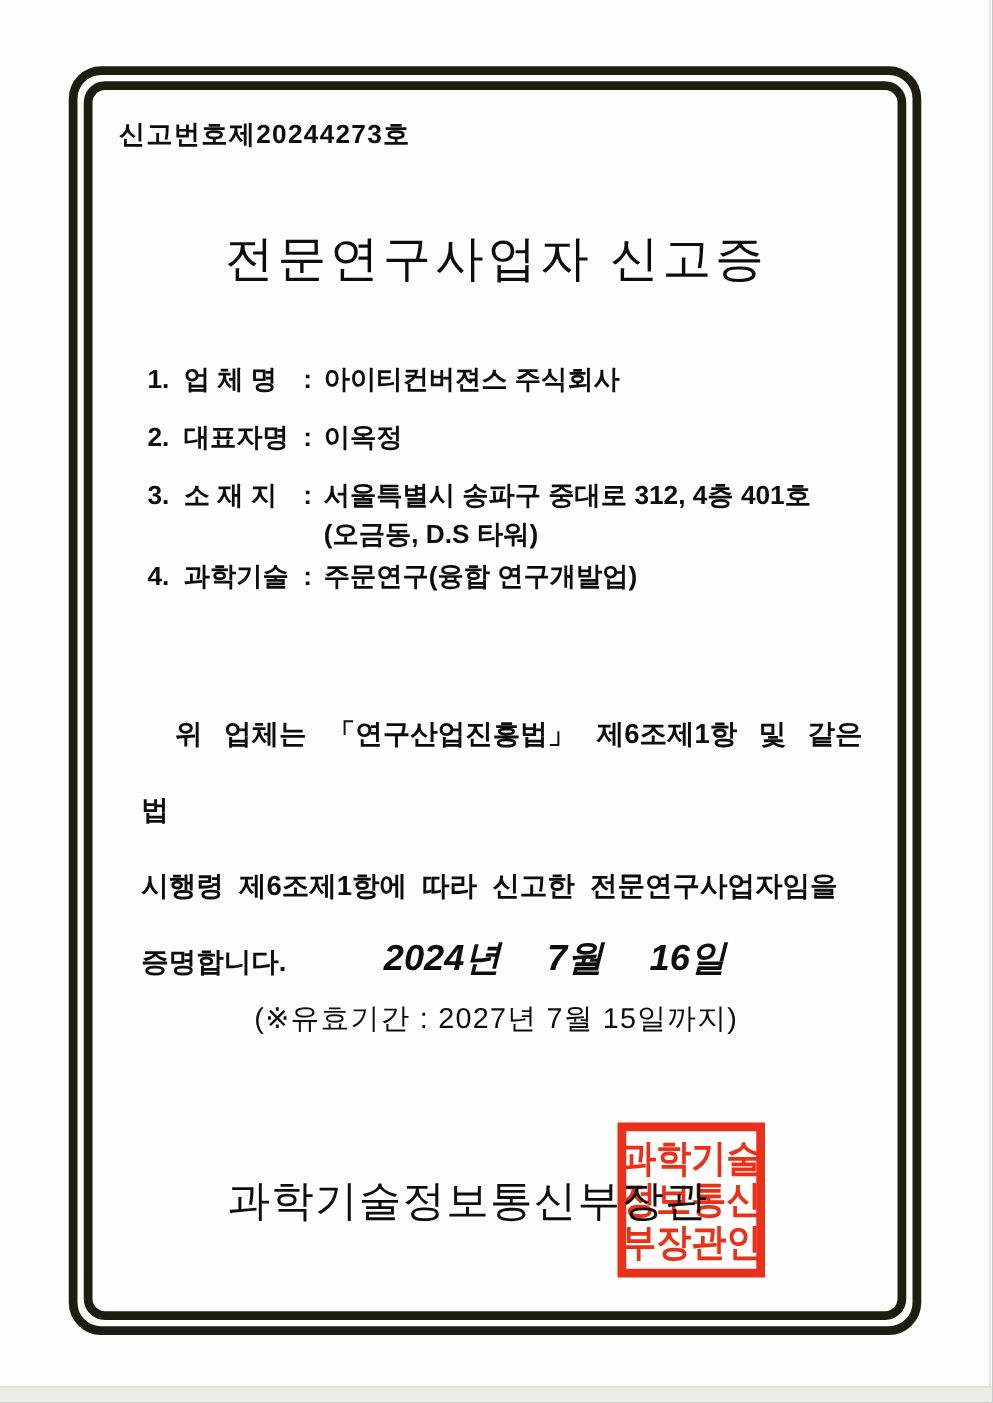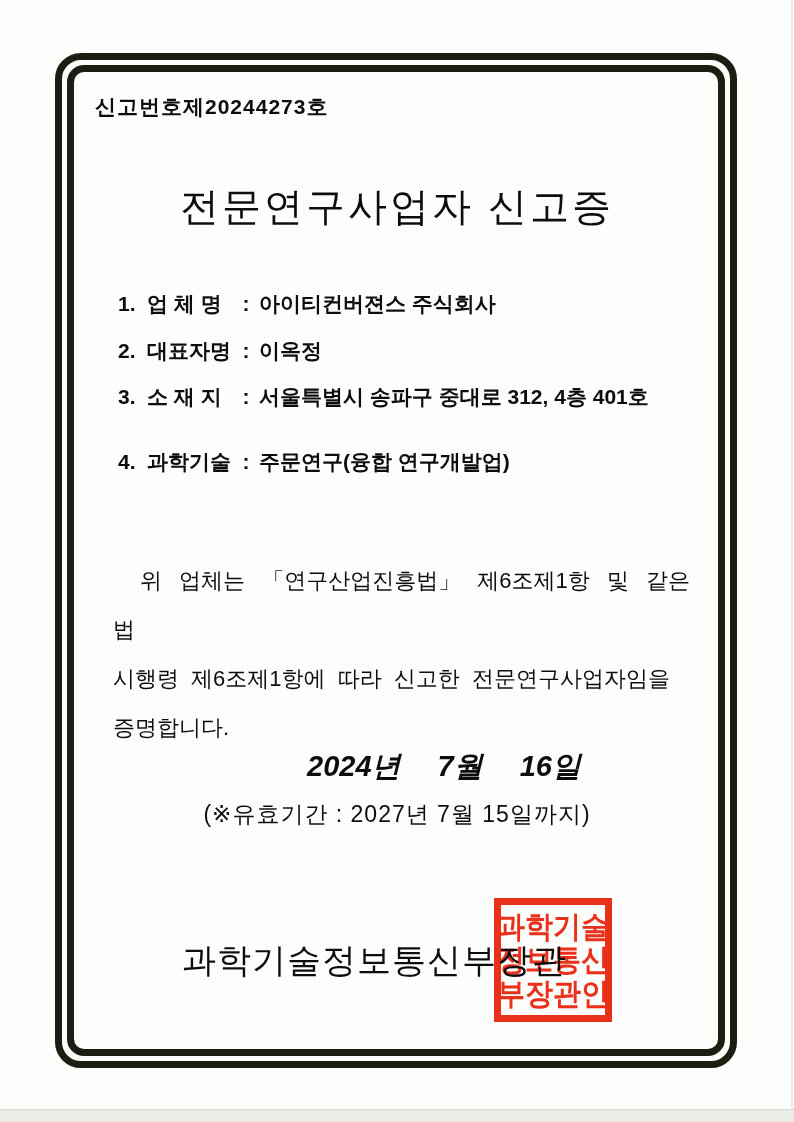--- a/index.html
+++ b/index.html
@@ -36,21 +36,21 @@
   .f-label{width:86px;}
   .f-colon{width:26px;text-align:center;}
   .f-value{}
   .row-1{top:288px;}
   .row-2{top:335px;}
   .row-3{top:381px;}
   .row-4{top:446px;}
   
   .body-par{
     position:absolute;left:113px;top:556px;width:578px;
-    font-size:22px;font-weight:normal;line-height:49px;
+    font-size:22px;font-weight:bold;line-height:61px;
   }
   .body-line-0{text-indent:27px;word-spacing:11px;}
   .body-line-1{word-spacing:6px;}
   .body-line-2{word-spacing:1px;}
   
   .issue-date{
     position:absolute;left:307px;top:747px;display:flex;gap:37px;
     font-size:29px;font-weight:bold;white-space:nowrap;font-style:italic;
   }
   .validity{
@@ -109,20 +109,21 @@
     <span class="f-colon">:</span>
     <span class="f-value">이옥정</span>
   </div>
 
   <div class="field-row row-3">
     <span class="f-no">3.</span>
     <span class="f-label">소 재 지</span>
     <span class="f-colon">:</span>
     <span class="f-value">
       <span style="display:block;">서울특별시 송파구 중대로 312, 4층 401호</span>
+      <span style="display:block;">(오금동, D.S 타워)</span>
     </span>
   </div>
 
   <div class="field-row row-4">
     <span class="f-no">4.</span>
     <span class="f-label">과학기술</span>
     <span class="f-colon">:</span>
     <span class="f-value">주문연구(융합 연구개발업)</span>
   </div>
 

